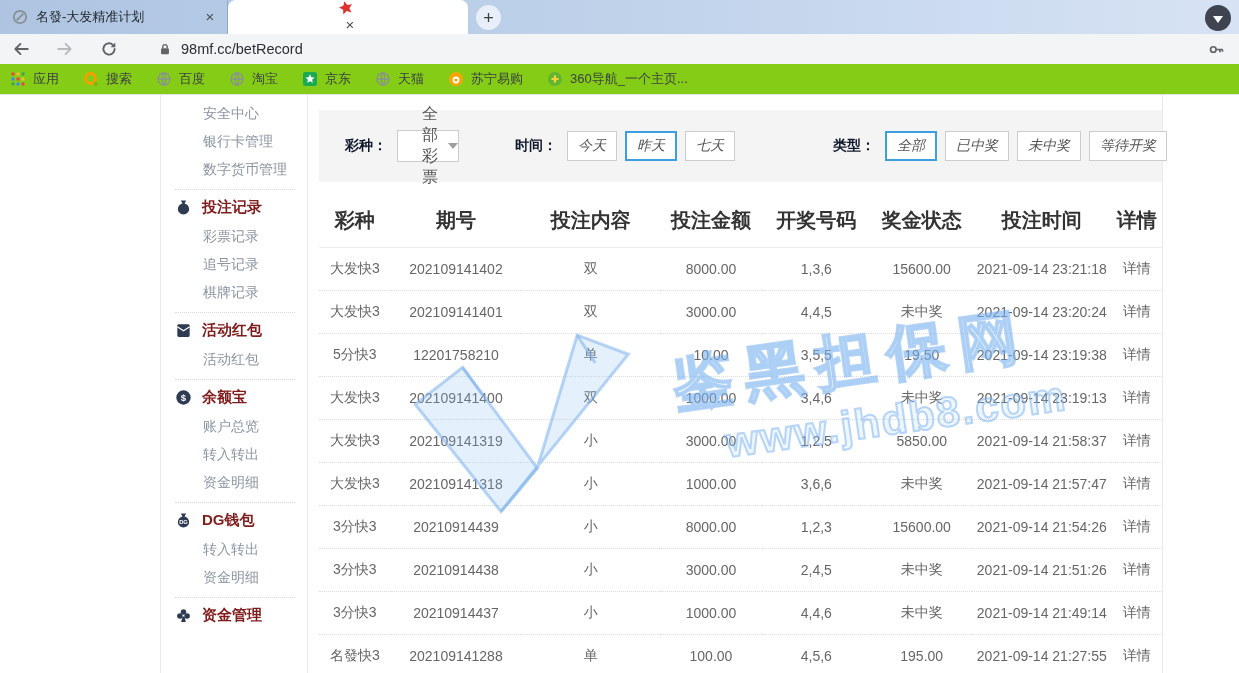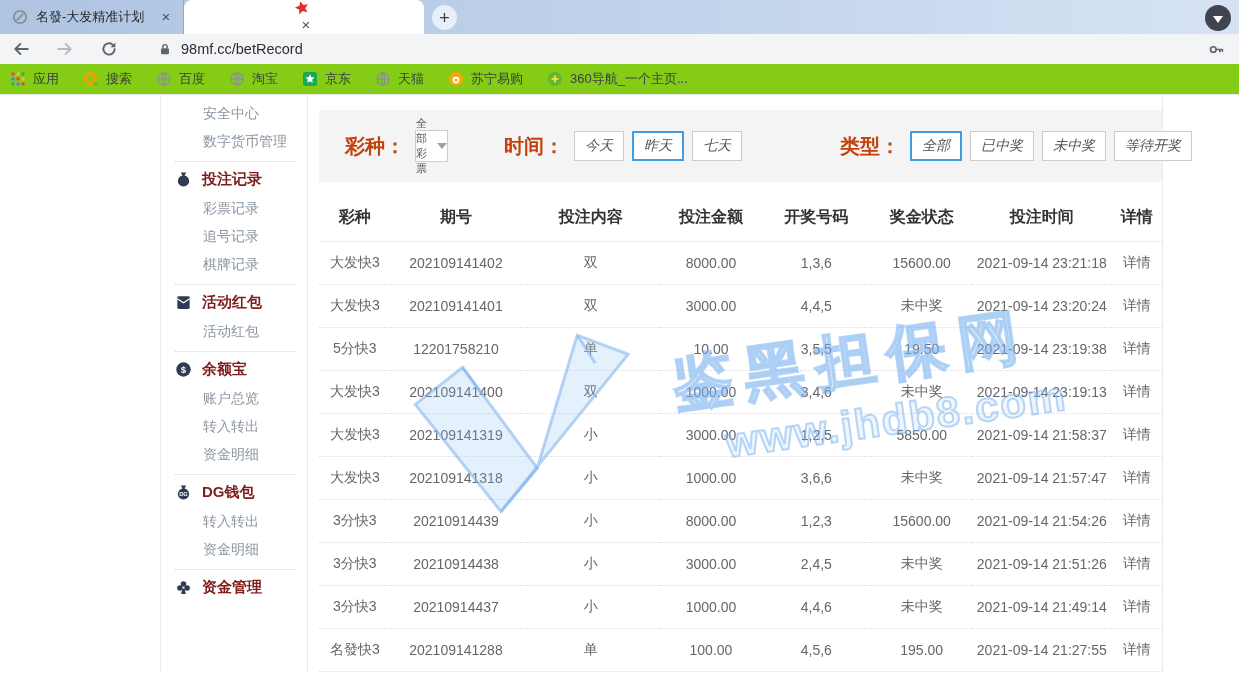--- a/index.html
+++ b/index.html
@@ -3,21 +3,21 @@
 <meta charset="utf-8">
 <style>
   html,body{margin:0;padding:0;}
   body{
     width:1239px;height:673px;overflow:hidden;background:#fff;
     font-family:"Liberation Sans","DejaVu Sans",sans-serif;position:relative;
   }
   
   .tabstrip{height:34px;background:linear-gradient(90deg,#aec4e1 0%,#bfd2ea 50%,#d7e3f4 100%);
     display:flex;align-items:flex-end;position:relative;}
-  .tab{height:34px;width:184px;display:flex;align-items:center;padding:0 8px 0 12px;box-sizing:border-box;}
+  .tab{height:34px;width:228px;display:flex;align-items:center;padding:0 8px 0 12px;box-sizing:border-box;}
   .tab .favicon{width:16px;height:16px;margin-right:8px;flex:0 0 16px;}
   .tab .favicon svg{width:16px;height:16px;display:block;}
   .tab .tab-title{flex:1;font-size:13px;color:#24292f;white-space:nowrap;overflow:hidden;}
   .tab .close{width:18px;height:18px;text-align:center;line-height:17px;font-size:15px;color:#4a4f55;border-radius:50%;}
   .tab.active{background:#fff;border-radius:8px 8px 0 0;width:240px;flex-direction:column;}
   .tab.inactive{border-right:1px solid rgba(90,110,140,.35);}
   .newtab-btn{width:25px;height:25px;border-radius:50%;background:rgba(240,245,252,.85);
     margin:0 0 4px 8px;display:flex;align-items:center;justify-content:center;
     font-size:18px;color:#3c4043;line-height:1;}
   .account-menu{position:absolute;right:8px;top:5px;width:26px;height:26px;border-radius:50%;
@@ -44,32 +44,32 @@
   .sidebar{position:absolute;left:160px;top:0;width:148px;height:100%;box-sizing:border-box;
     border-left:1px solid #eaeaea;border-right:1px solid #eaeaea;padding:4px 0 0 14px;overflow:hidden;}
   .side-item{height:28px;line-height:28px;font-size:14px;color:#8b95a1;padding-left:28px;white-space:nowrap;}
   .side-divider{border-top:1px dotted #d5d5d5;margin:6px 12px 7px 0;}
   .side-header{display:flex;align-items:center;gap:10px;height:21px;margin:3px 0 4px;
     font-size:15px;font-weight:700;color:#7f1d1d;white-space:nowrap;}
   .side-header .icon svg{width:17px;height:17px;display:block;}
   .content{position:absolute;left:319px;top:0;width:844px;height:100%;box-sizing:border-box;
     border-right:1px solid #eaeaea;}
   .filterbar{margin-top:15px;height:72px;background:#f4f4f4;display:flex;align-items:center;padding-left:26px;}
-  .flabel{font-size:20px;font-weight:700;color:#c2410c;margin-right:10px;white-space:nowrap;}
+  .flabel{font-size:14px;font-weight:700;color:#0f172a;margin-right:10px;white-space:nowrap;}
   .dropdown{width:104px;height:32px;background:#fff;border:1px solid #ccc;box-sizing:border-box;
-    display:flex;align-items:center;justify-content:center;font-size:11px;color:#555;}
+    display:flex;align-items:center;justify-content:center;font-size:16px;color:#555;padding-left:24px;}
   .dropdown .caret{width:0;height:0;border-left:5px solid transparent;border-right:5px solid transparent;
     border-top:6px solid #9aa0a6;margin-left:10px;}
   .btn-group{display:flex;gap:8px;}
   .fbtn{min-width:44px;height:30px;background:#fff;border:1px solid #ccc;box-sizing:border-box;
     display:flex;align-items:center;justify-content:center;font-size:14px;color:#555;padding:0 10px;white-space:nowrap;font-style:italic;}
   .fbtn.selected{border:2px solid #3d9fe0;}
   .gap-time{margin-left:56px;} .gap-type{margin-left:98px;}
   table.bet{width:100%;border-collapse:collapse;margin-top:12px;}
-  table.bet th{font-size:16px;color:#333;font-weight:700;padding:13px 0;text-align:center;}
+  table.bet th{font-size:20px;color:#333;font-weight:700;padding:13px 0;text-align:center;}
   table.bet thead tr{border-bottom:1px solid #ececec;}
   table.bet td{font-size:14px;color:#666;text-align:center;padding:12px 0;}
   table.bet tbody tr + tr td{border-top:1px dotted #ddd;}
   td.lottery{color:#5e9ff2;}
   td.detail{color:#5e9ff2;}
   td.win{color:#f0544e;}
   .tfooter{display:flex;align-items:center;justify-content:space-between;
     border-top:1px dotted #ddd;padding:12px 78px 0 14px;}
   
   .watermark{position:absolute;left:390px;top:200px;display:flex;align-items:center;gap:16px;
@@ -231,20 +231,21 @@
         </svg>
       </span>
       <span class="bm-label">360导航_一个主页...</span>
     </div>
   </div>
 
 <div class="page">
 
   <aside class="sidebar" id="sidebar-menu">
       <div class="side-item">安全中心</div>
+      <div class="side-item">银行卡管理</div>
       <div class="side-item">数字货币管理</div>
       <div class="side-divider"></div>
       <div class="side-header">
         <span class="icon">
           <svg viewBox="0 0 16 16" fill="#2e3b52">
             <path d="M5.5 1.5h5L9 4.2c2.6.7 4.3 2.8 4.3 5.3 0 3-2.4 5-5.3 5s-5.3-2-5.3-5c0-2.5 1.7-4.6 4.3-5.3z"></path>
           </svg>
         </span>
         <span>投注记录</span>
       </div>

